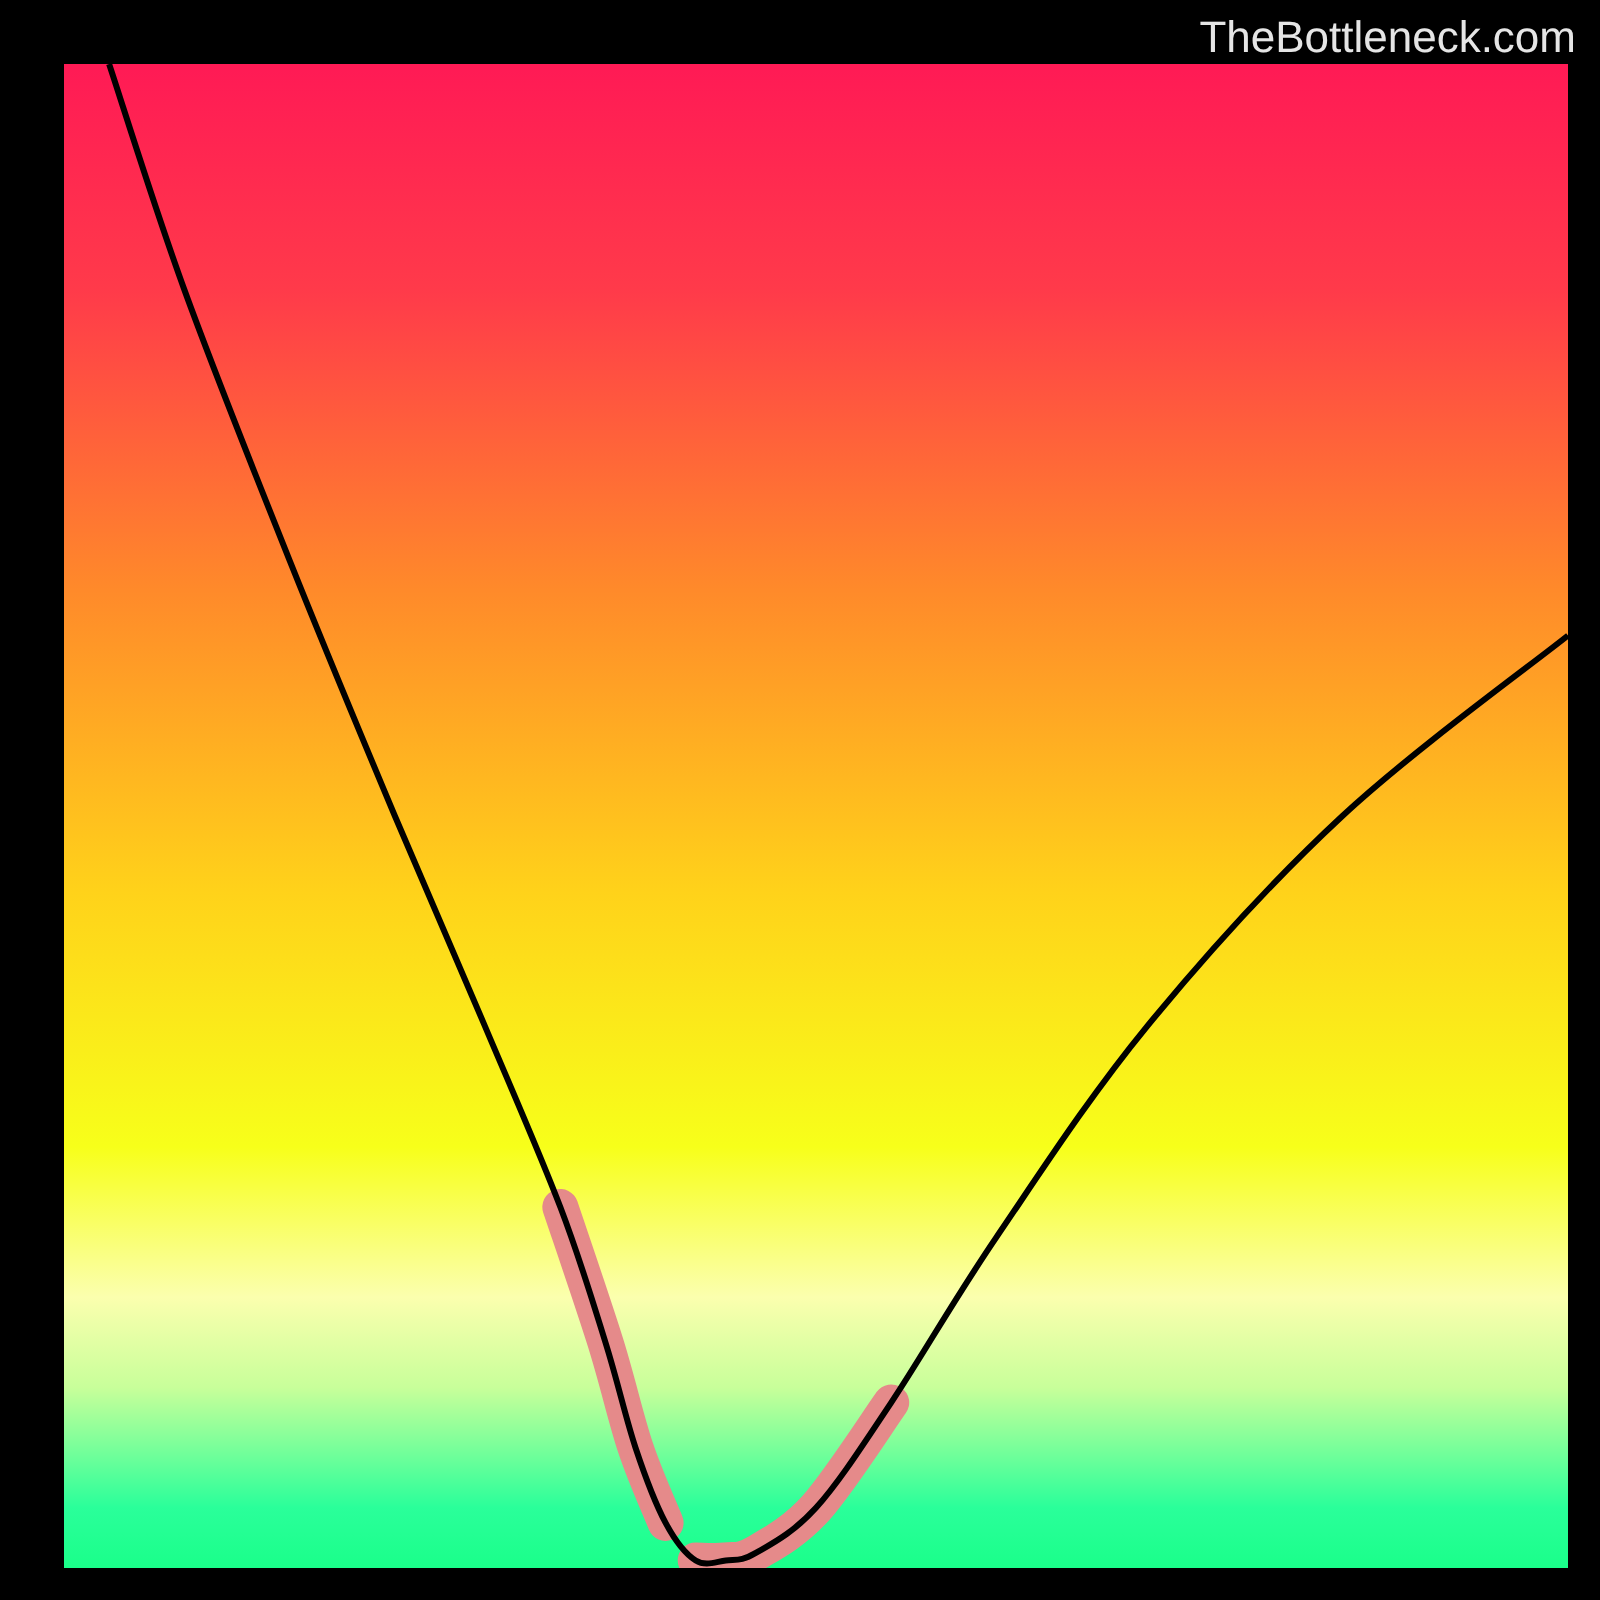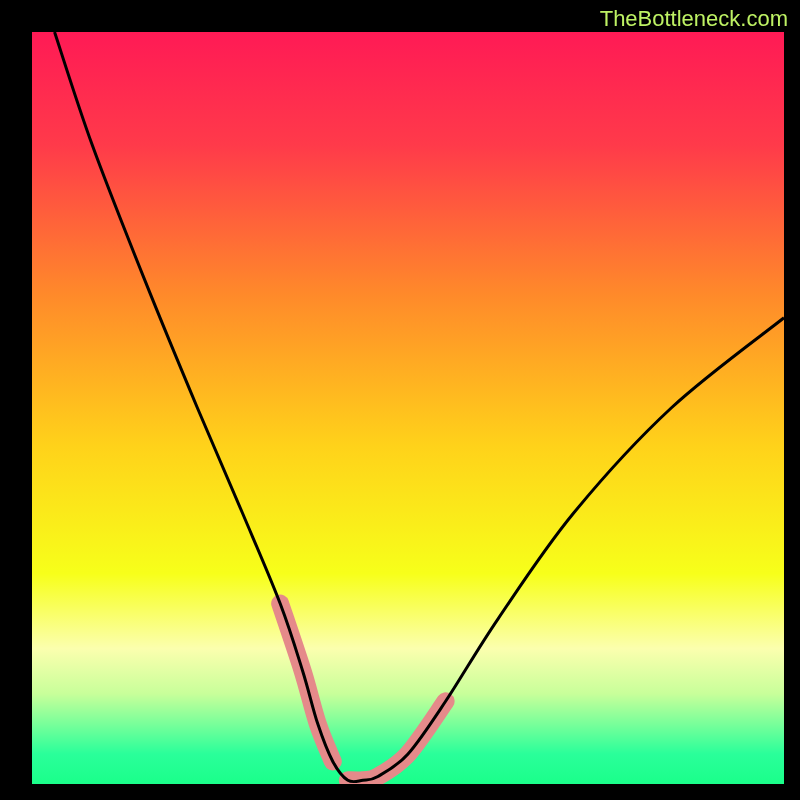--- a/index.html
+++ b/index.html
@@ -8,21 +8,21 @@
     width: 800px;
     height: 800px;
     background: #000;
     position: relative;
     font-family: Arial, sans-serif;
   }
   .watermark {
     position: absolute;
     top: 6px;
     right: 12px;
-    color: #bef264;
+    color: #e5e5e5;
     font-size: 22px;
     z-index: 10;
     text-align: right;
   }
   .plot-area {
     position: absolute;
     left: 32px;
     top: 32px;
     width: 752px;
     height: 752px;

